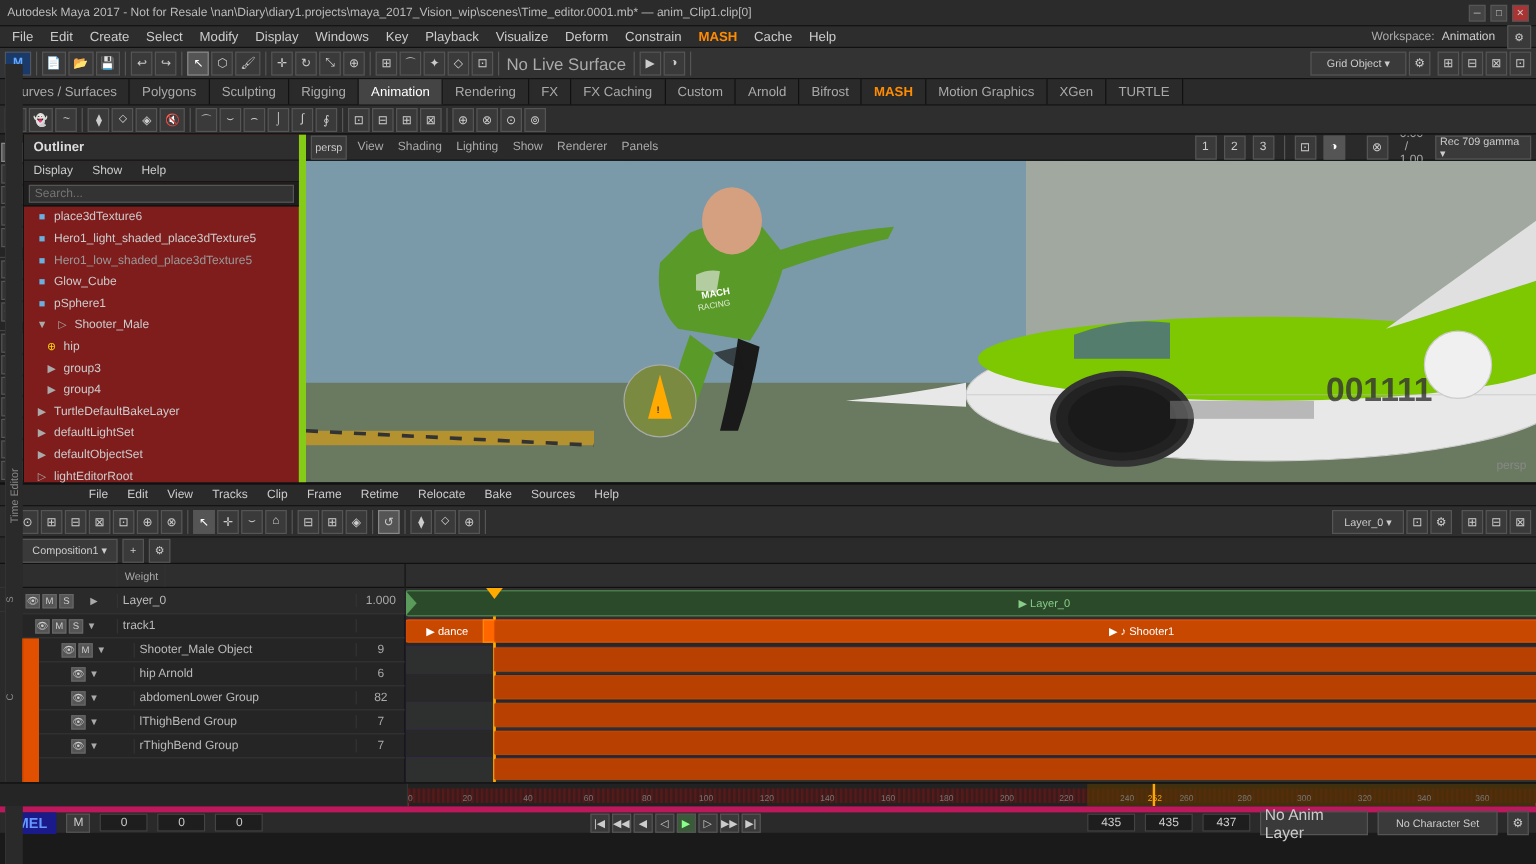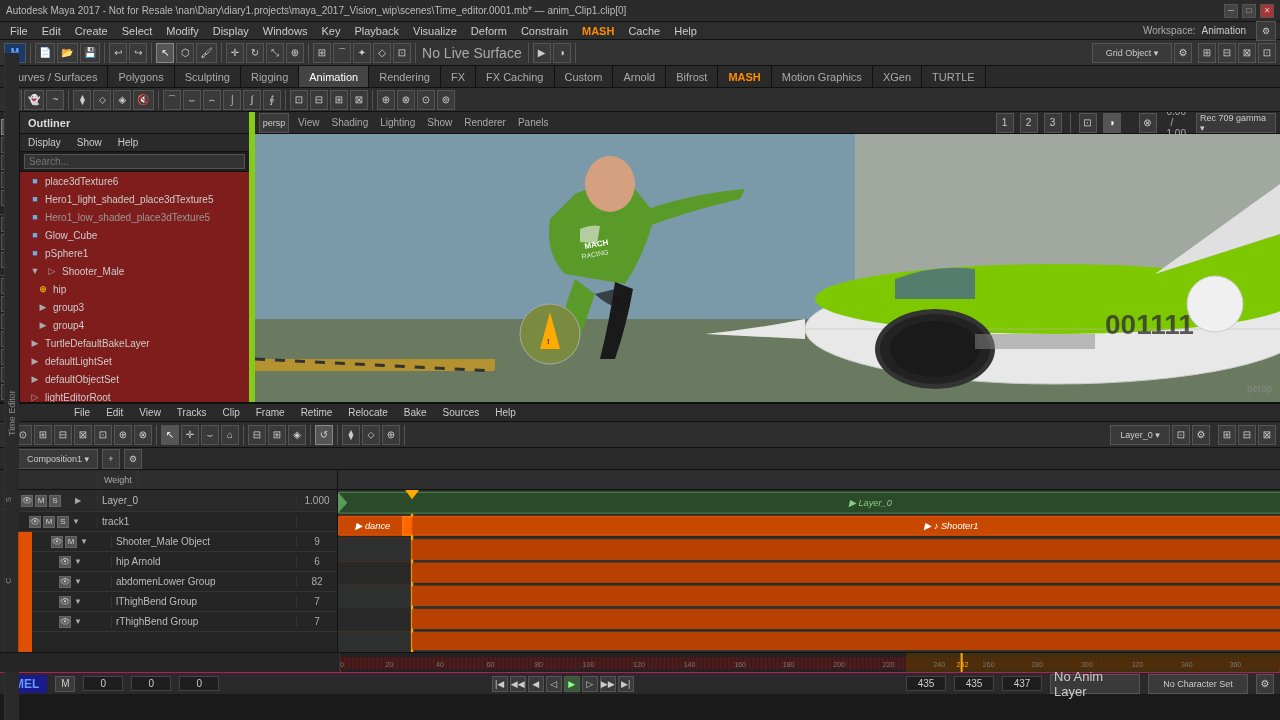--- a/index.html
+++ b/index.html
@@ -384,21 +384,21 @@
     }
 
     
     #status-bar {
       height: 22px;
       background: #2a2a2a;
       display: flex;
       align-items: center;
       padding: 0 6px;
       gap: 8px;
-      border-top: 1px solid #be185d;
+      border-top: 5px solid #be185d;
       font-size: 10px;
     }
     .status-field {
       background: #1e1e1e;
       border: 1px solid #444;
       padding: 1px 6px;
       color: #ccc;
       min-width: 40px;
       text-align: center;
     }
@@ -987,21 +987,21 @@
           <line x1="833" y1="16" x2="833" y2="20" stroke="#666" stroke-width="1"></line>
           <text x="882" y="14" font-size="8" fill="#888">420</text>
           <line x1="882" y1="16" x2="882" y2="20" stroke="#666" stroke-width="1"></line>
           <text x="930" y="14" font-size="8" fill="#888">430</text>
           <line x1="930" y1="16" x2="930" y2="20" stroke="#666" stroke-width="1"></line>
           <text x="955" y="14" font-size="8" fill="#888">435</text>
           <line x1="955" y1="16" x2="955" y2="20" stroke="#666" stroke-width="1"></line>
         </svg>
       </div>
 
-      <div id="te-timeline" style="flex:1; background:#c2410c; position:relative; overflow:hidden;font-style:italic;">
+      <div id="te-timeline" style="flex:1; background:#4c1d95; position:relative; overflow:hidden;">
         
         <svg width="100%" height="100%" viewBox="0 0 960 140" preserveAspectRatio="xMinYMin slice">
 
           <rect width="960" height="22" y="0" fill="#2e3030"></rect>
           <rect width="960" height="20" y="22" fill="#282828"></rect>
           <rect width="960" height="20" y="42" fill="#2e3030"></rect>
           <rect width="960" height="20" y="62" fill="#282828"></rect>
           <rect width="960" height="20" y="82" fill="#2e3030"></rect>
           <rect width="960" height="20" y="102" fill="#282828"></rect>
           <rect width="960" height="20" y="122" fill="#2e3030"></rect>

